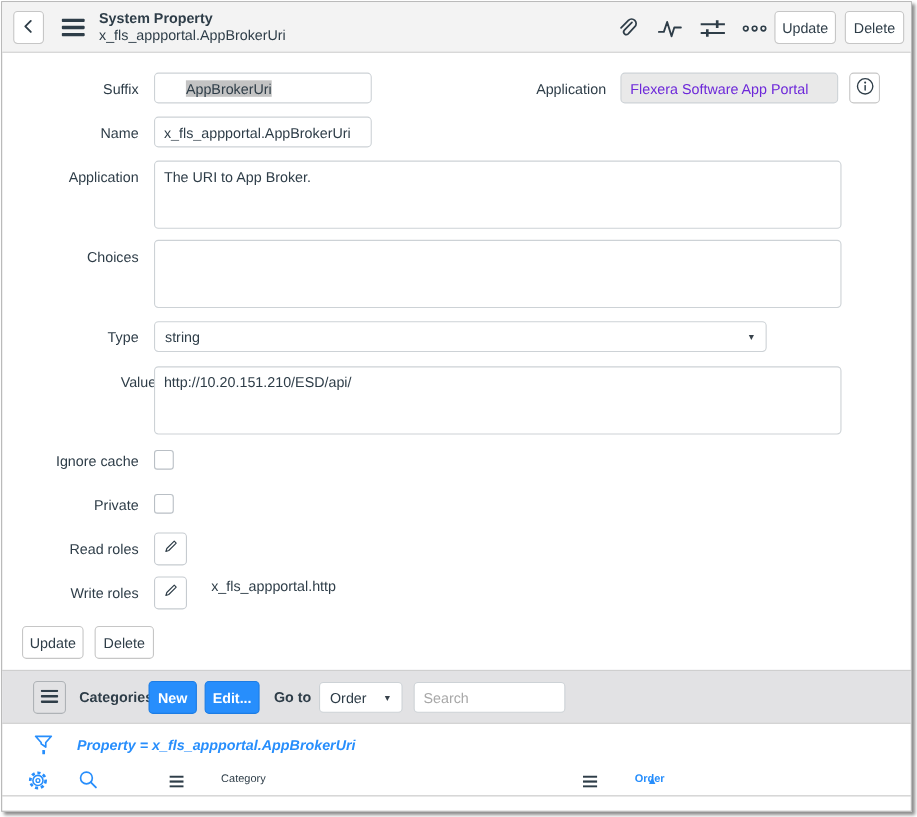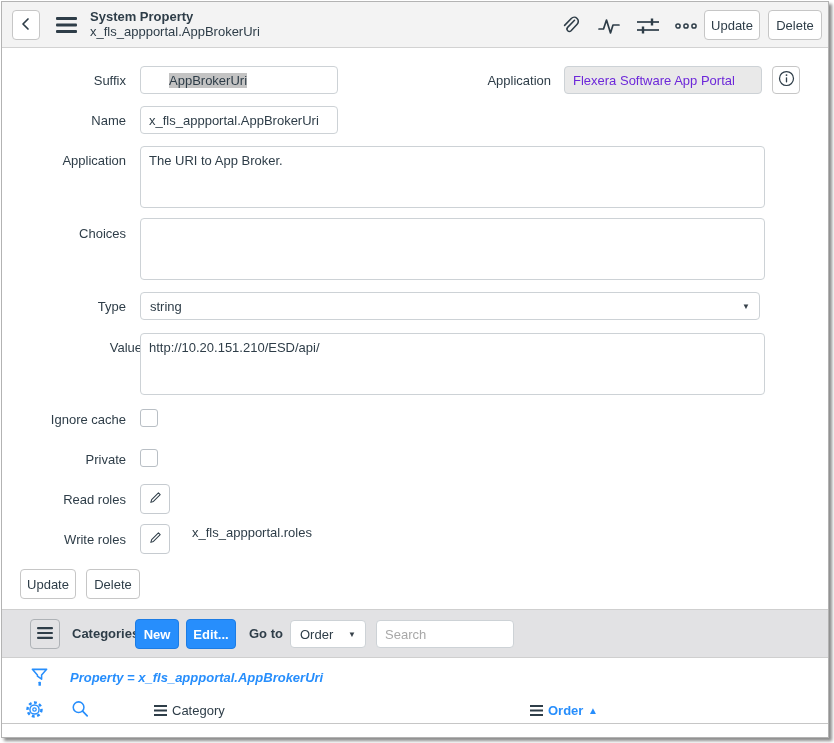--- a/index.html
+++ b/index.html
@@ -45,21 +45,21 @@
   .selarrow { font-size:8px; color:#38424b; }
 
   
   .relbar { position:absolute; left:0; top:607px; width:100%; height:49px;
             background:#e2e2e4; border-top:1px solid #cfcfcf;
             border-bottom:1px solid #cfcfcf; }
   .bluebtn { display:inline-flex; align-items:center; justify-content:center;
              background:#278efc; border:1px solid #1c7ce4; border-radius:4px;
              color:#fff; font-size:13px; font-weight:bold; cursor:pointer; }
   .filter-text { font-size:13px; font-weight:bold; color:#278efc; }
-  .colhead { font-size:13px; color:#2e3d48; }
+  .colhead { font-size:10px; color:#2e3d48;margin-left:29px; }
   .colhead.sorted { color:#278efc; font-weight:bold; }
   input::placeholder { color:#a8a8a8; }
 </style>
 </head>
 <body>
 
 <div class="screen">
 
   <div class="topbar">
     <button class="btn abs" style="left:10px; top:8px; width:28px; height:30px;">
@@ -140,21 +140,21 @@
     <label class="lbl" style="left:0; top:111px;">Name</label>
     <input class="inp" style="left: 138px; top: 104px; width: 198px;" value="x_fls_appportal.AppBrokerUri">
 
     <label class="lbl" style="left:0; top:151px;">Application</label>
     <textarea class="ta" style="left: 138px; top: 144px; width: 625px; height: 62px;">The URI to App Broker.</textarea>
 
     <label class="lbl" style="left:0; top:224px;">Choices</label>
     <textarea class="ta" style="left: 138px; top: 216px; width: 625px; height: 62px;"></textarea>
 
     <label class="lbl" style="left:0; top:297px;">Type</label>
-    <div class="selbox" style="left:138px; top:290px; width:620px;">
+    <div class="selbox" style="left:138px; top:290px; width:557px;">
       <span>string</span>
       <span class="selarrow">▼</span>
     </div>
 
     <label class="lbl" style="left:16px; top:338px;text-align:right;">Value</label>
     <textarea class="ta" style="left: 138px; top: 331px; width: 625px; height: 62px;">http://10.20.151.210/ESD/api/</textarea>
 
     <label class="lbl" style="left:0; top:410px;">Ignore cache</label>
     <div class="checkbox" style="left:138px; top:407px;"></div>
 
@@ -171,21 +171,21 @@
     </div>
 
     <label class="lbl" style="left:0; top:530px;">Write roles</label>
     <div class="rolebtn" style="left:138px; top:522px;">
       <span>
         <svg width="15" height="15" viewBox="0 0 16 16">
             <path d="M3 13.2 L3.9 10.3 11.1 3.1 13 5 5.8 12.2 Z" fill="none" stroke="#2e3d48" stroke-width="1.1" stroke-linejoin="round"></path>
           </svg>
       </span>
     </div>
-    <span class="abs" style="left:190px; top:523px; font-size:13px; color:#2e3d48;">x_fls_appportal.roles</span>
+    <span class="abs" style="left:190px; top:523px; font-size:13px; color:#2e3d48;">x_fls_appportal.http</span>
 
     <button class="btn abs" style="left:18px; top:567px; width:56px; height:30px;">Update</button>
     <button class="btn abs" style="left:84px; top:567px; width:54px; height:30px;">Delete</button>
   </div>
 
   <div class="relbar">
     <button class="btn abs" style="left:28px; top:9px; width:30px; height:30px; background:transparent; border-color:#aeb2b6;">
       <span>
         <svg width="16" height="12" viewBox="0 0 16 12">
             <rect x="0" y="0" width="16" height="2.2" rx="1" fill="#2e3d48"></rect>

